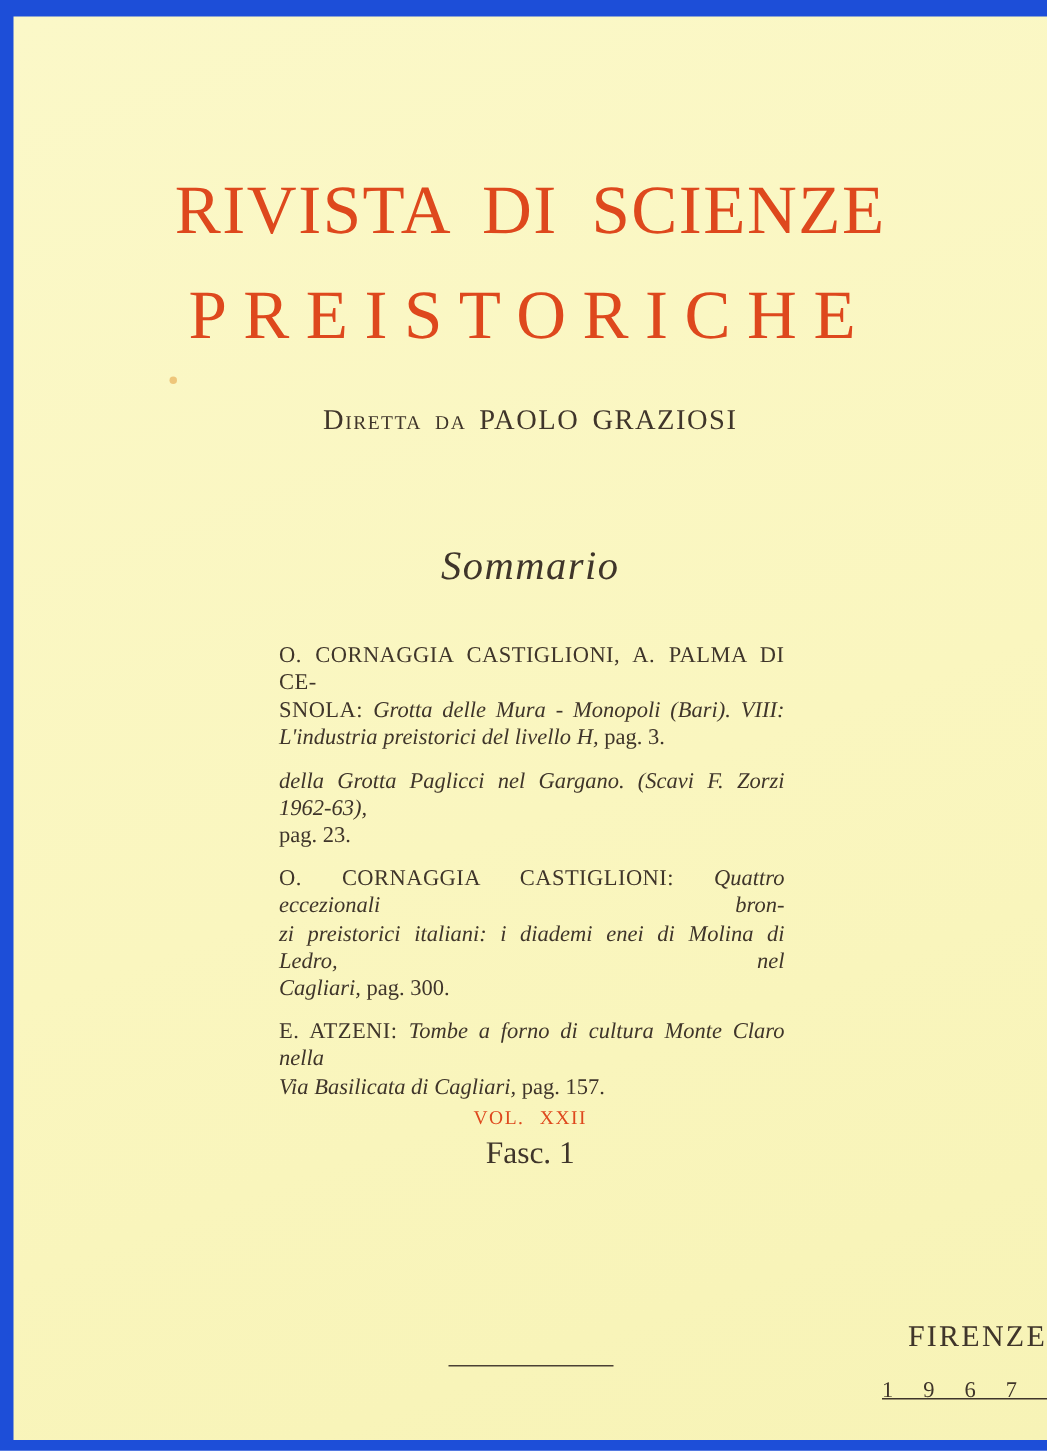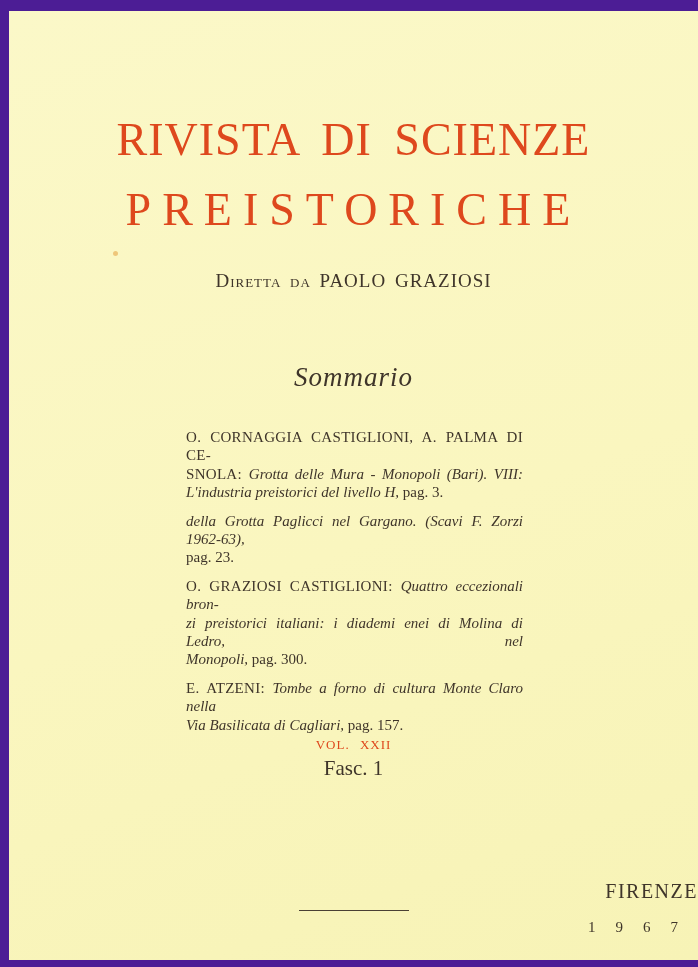--- a/index.html
+++ b/index.html
@@ -1,21 +1,21 @@
 <!DOCTYPE html>
 <html><head>
 <meta charset="utf-8">
 <style>
   html, body { margin: 0; padding: 0; }
   body { width: 698px; height: 967px; font-family: "Liberation Serif", "DejaVu Serif", serif; }
 
   .scan {
     position: relative;
     width: 698px; height: 967px;
-    background: #4c1d95;
+    background: #1d4ed8;
     overflow: hidden;
   }
 
   .paper {
     position: absolute;
     left: 9px; top: 11px;
     width: 689px; height: 949px;
     background: linear-gradient(160deg, #fbf8c8 0%, #faf6bf 55%, #f7f3b6 100%);
   }
 
@@ -100,20 +100,21 @@
   .rule {
     width: 110px; height: 1px;
     margin: 7px auto 0 auto;
     background: #4a4034;
   }
   .year {
     margin-top: 8px;
     font-size: 15px;
     letter-spacing: 20px;
     padding-left: 4px; 
+    text-decoration: underline;
   }
 
   
   .artifact-dot {
     position: absolute;
     left: 104px; top: 240px;
     width: 5px; height: 5px;
     border-radius: 50%;
     background: #eab561;
     opacity: 0.75;
@@ -140,23 +141,23 @@
         <div class="toc-entry">
           <div class="toc-line just"><span class="seg-caps">O. CORNAGGIA CASTIGLIONI, A. PALMA DI CE-</span></div>
           <div class="toc-line just"><span class="seg-caps">SNOLA: </span><span class="seg-italic">Grotta delle Mura - Monopoli (Bari). VIII:</span></div>
           <div class="toc-line"><span class="seg-italic">L'industria preistorici del livello H,</span><span class="seg-roman"> pag. 3.</span></div>
         </div>
         <div class="toc-entry">
           <div class="toc-line just"><span class="seg-italic">della Grotta Paglicci nel Gargano. (Scavi F. Zorzi 1962-63),</span></div>
           <div class="toc-line"><span class="seg-roman">pag. 23.</span></div>
         </div>
         <div class="toc-entry">
-          <div class="toc-line just"><span class="seg-caps">O. GRAZIOSI CASTIGLIONI: </span><span class="seg-italic">Quattro eccezionali bron-</span></div>
+          <div class="toc-line just"><span class="seg-caps">O. CORNAGGIA CASTIGLIONI: </span><span class="seg-italic">Quattro eccezionali bron-</span></div>
           <div class="toc-line just"><span class="seg-italic">zi preistorici italiani: i diademi enei di Molina di Ledro, nel</span></div>
-          <div class="toc-line"><span class="seg-italic">Monopoli,</span><span class="seg-roman"> pag. 300.</span></div>
+          <div class="toc-line"><span class="seg-italic">Cagliari,</span><span class="seg-roman"> pag. 300.</span></div>
         </div>
         <div class="toc-entry">
           <div class="toc-line just"><span class="seg-caps">E. ATZENI: </span><span class="seg-italic">Tombe a forno di cultura Monte Claro nella</span></div>
           <div class="toc-line"><span class="seg-italic">Via Basilicata di Cagliari,</span><span class="seg-roman"> pag. 157.</span></div>
         </div>
       </div>
 
     <div class="volume">
       <div class="vol">VOL. XXII</div>
       <div class="fasc">Fasc. 1</div>

